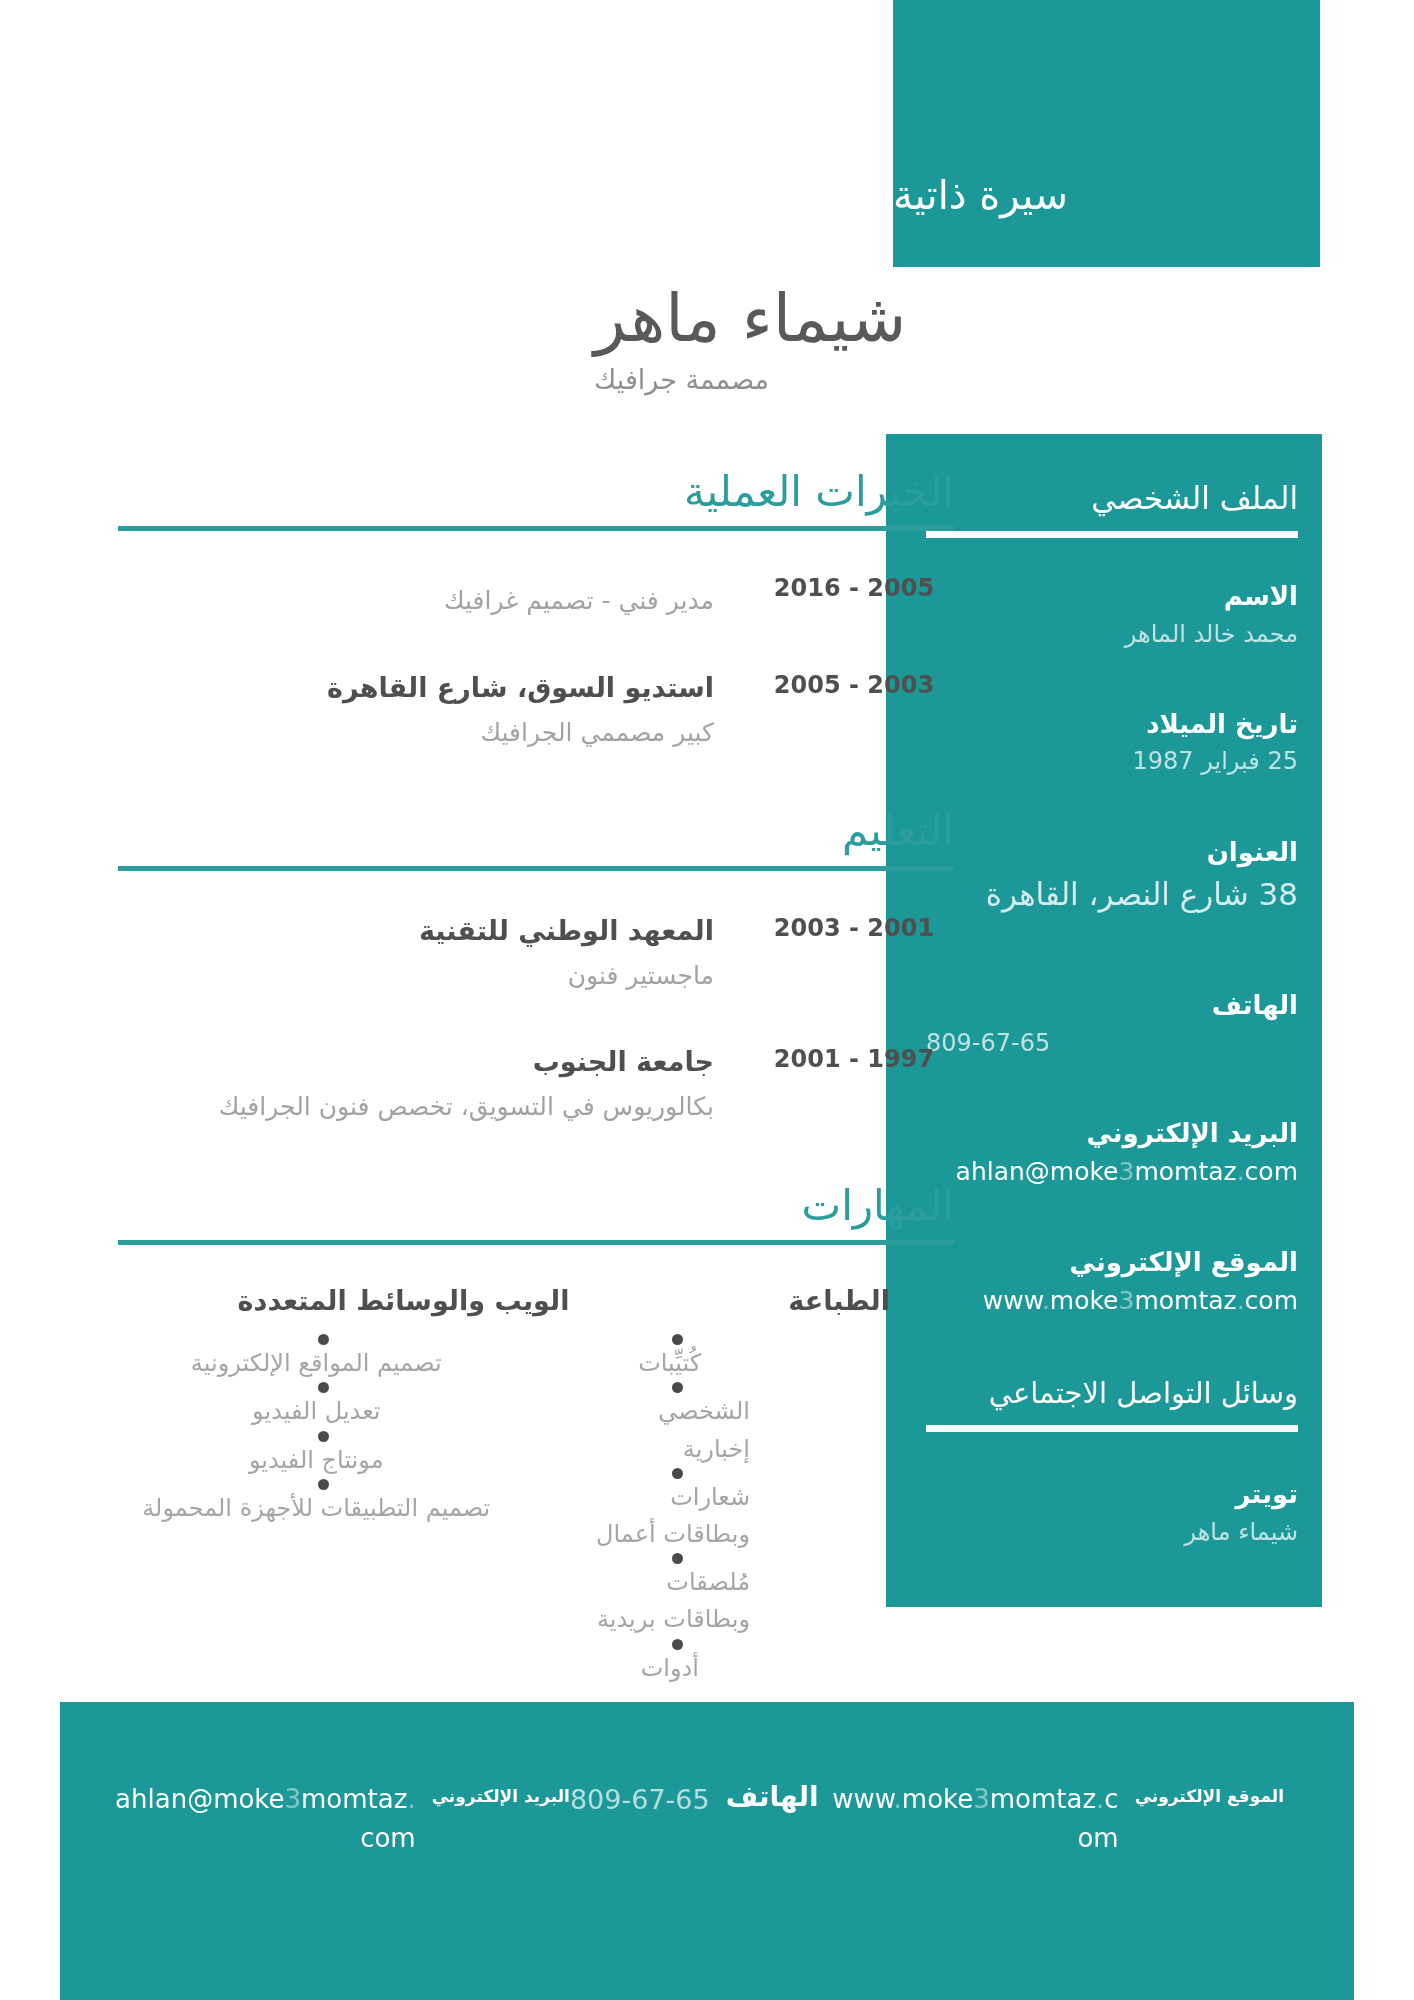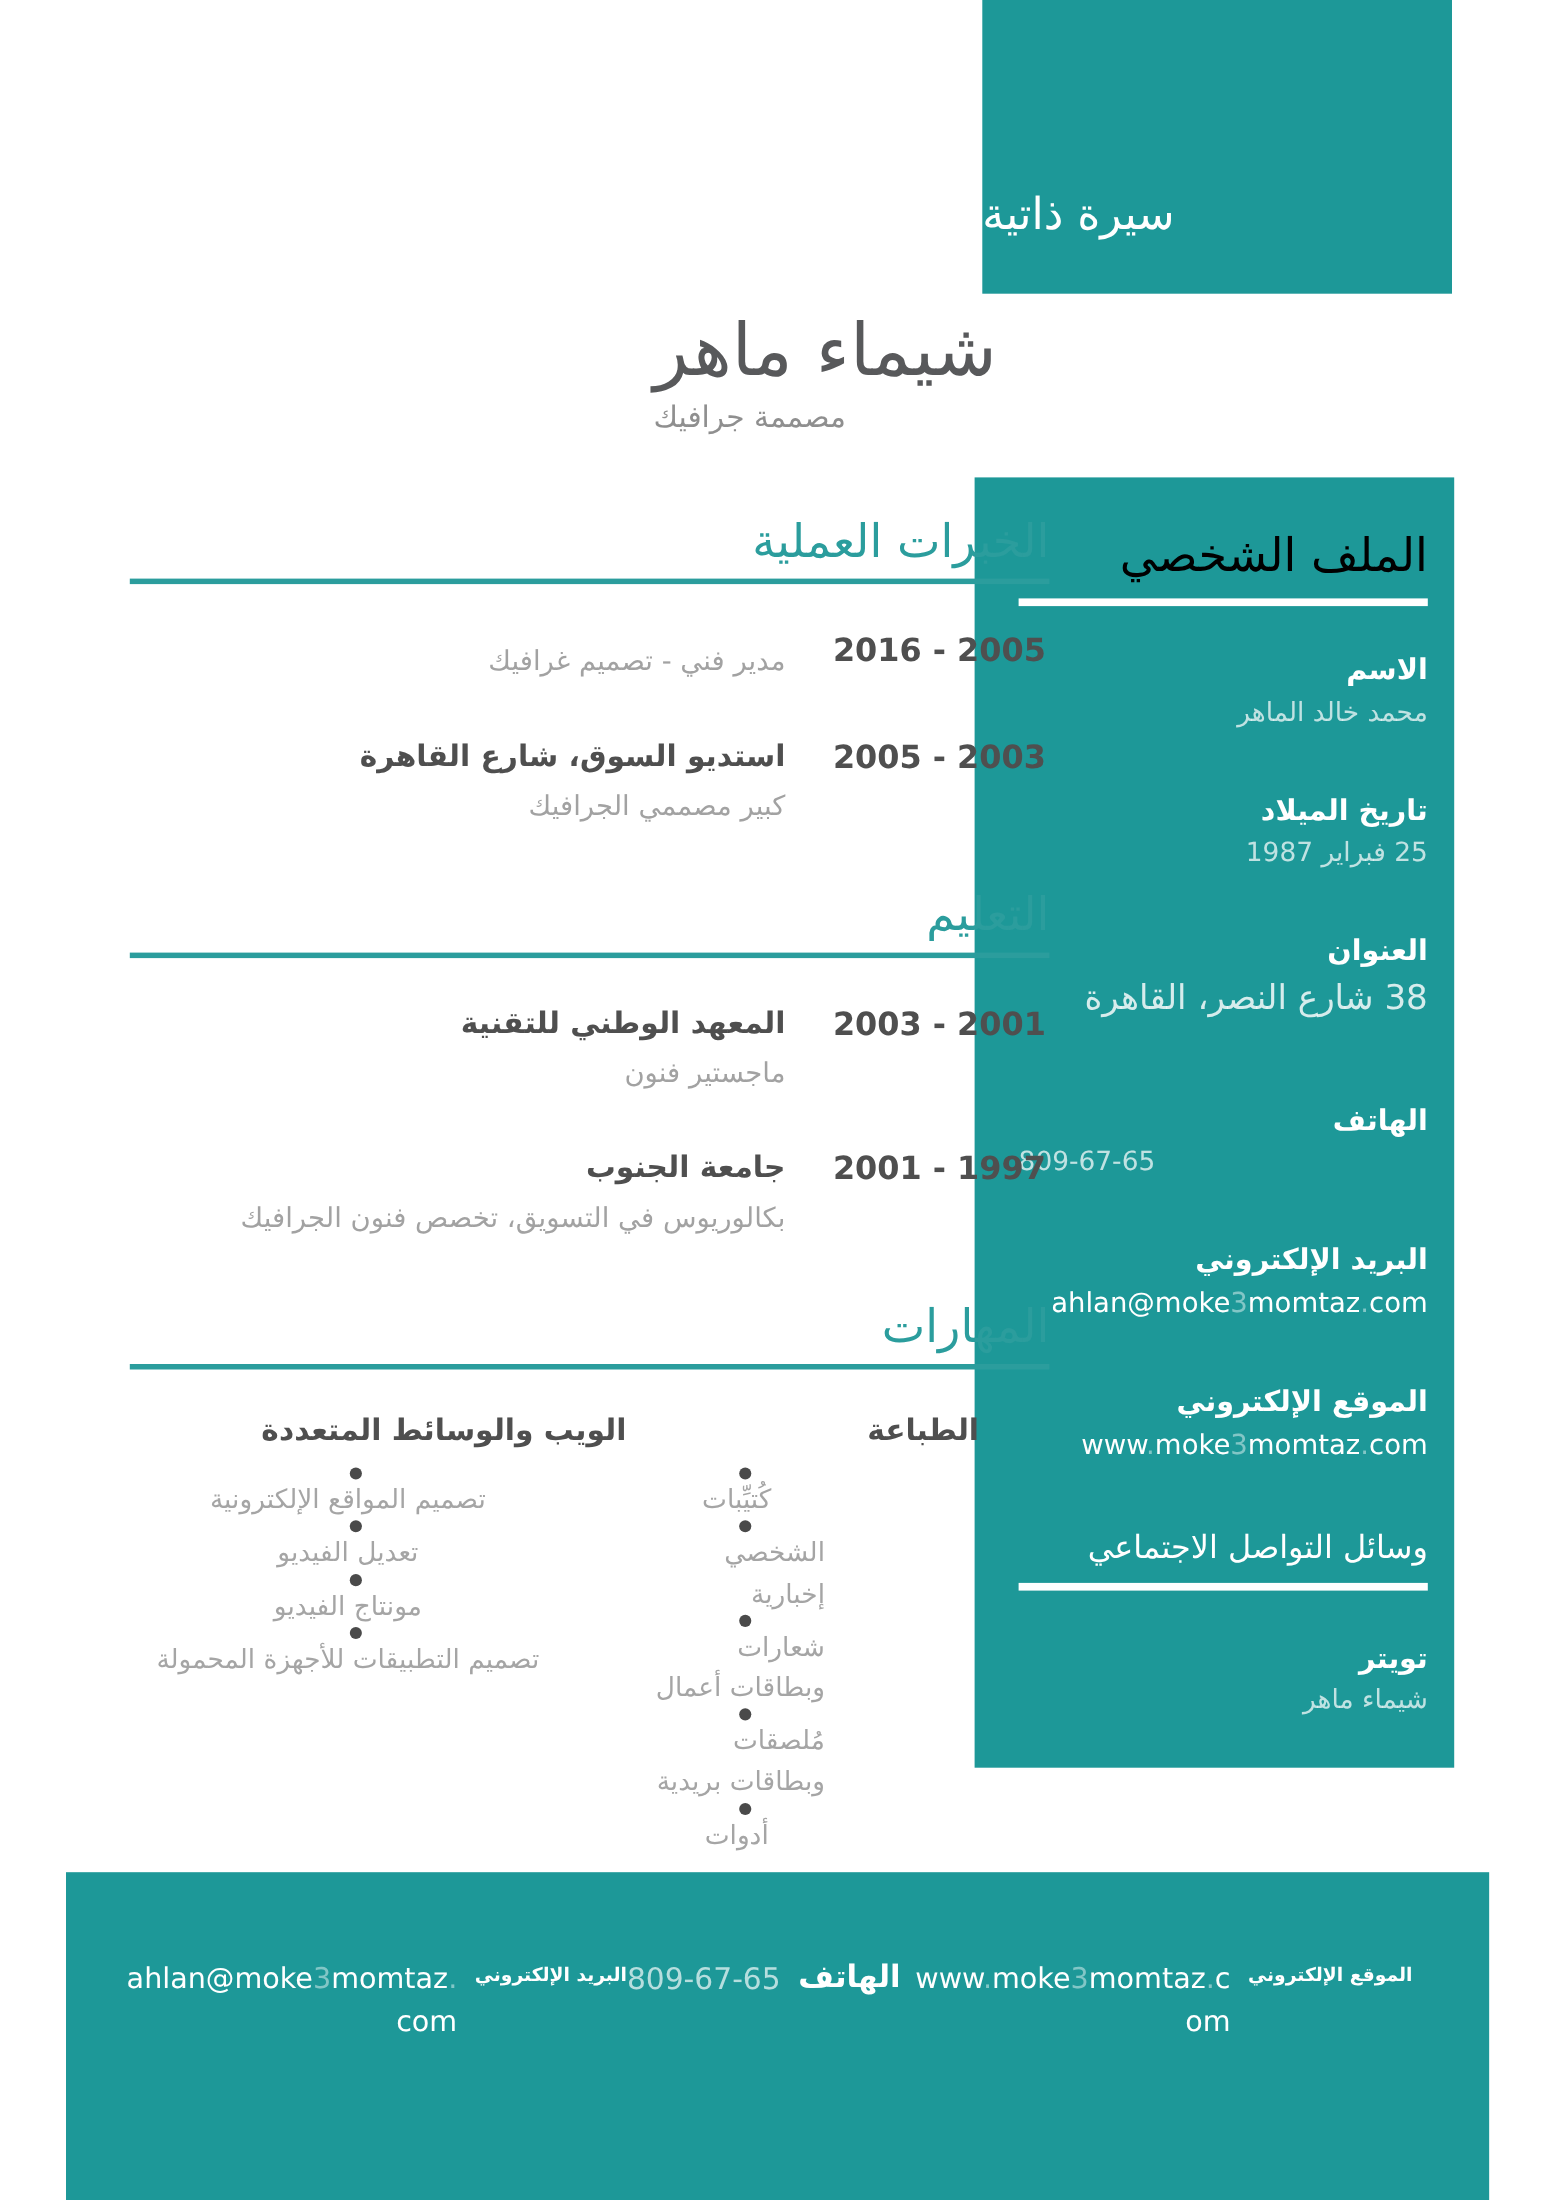--- a/index.html
+++ b/index.html
@@ -19,42 +19,42 @@
   .topbox{position:absolute;top:0;right:34px;width:427px;height:267px;background:var(--teal);
           display:flex;align-items:flex-end;justify-content:flex-end;padding:0 68px 52px 0;direction:rtl;}
   .doc-label{color:#ffffff;font-size:40px;line-height:1;}
   .name-block{position:absolute;top:276px;right:60px;width:700px;text-align:left;direction:rtl;}
   .person-name{color:var(--name-gray);font-size:66px;line-height:1.3;}
   .person-job{color:var(--sub-gray);font-size:27px;margin-top:2px;}
 
   
   .sidebar{position:absolute;top:434px;right:32px;width:436px;height:1173px;background:var(--teal);
            direction:rtl;padding:46px 24px 0 40px;color:#fff;overflow:hidden;}
-  .side-heading{font-size:42px;font-weight:normal;color:#000000;line-height:1.2;}
+  .side-heading{font-size:31px;font-weight:normal;color:#ffffff;line-height:1.2;}
   .side-rule{height:7px;background:#ffffff;margin-top:14px;width:100%;}
   .side-fields{margin-top:42px;}
   .side-field{margin-bottom:58px;}
   .side-field .f-label{font-size:26px;font-weight:bold;color:#ffffff;line-height:1.25;}
   .side-field .f-value{font-size:24px;color:rgba(255,255,255,0.72);margin-top:6px;line-height:1.3;}
   .side-field.big-value .f-value{font-size:31px;color:rgba(255,255,255,0.82);}
   .side-field.big-value{margin-bottom:75px;}
   .side-field .f-value.latin{font-size:25px;color:#ffffff;direction:ltr;text-align:right;}
   .dim{color:rgba(255,255,255,0.45);}
   .social-heading{font-size:29px;font-weight:normal;color:#ffffff;margin-top:30px;line-height:1.25;}
   .side-social-field{margin-top:46px;}
 
   
   .main{position:absolute;top:440px;left:58px;width:836px;direction:rtl;}
   .section-heading{color:var(--heading-teal);font-size:42px;font-weight:normal;line-height:1.15;text-align:right;}
   .section-rule{height:5px;background:var(--heading-teal);margin-top:10px;width:100%;}
   .sec-exp .section-heading{margin-top:28px;}
   .sec-edu .section-heading,.sec-skl .section-heading{margin-top:58px;}
   .entries{margin-top:42px;}
   .entry{display:flex;margin-bottom:52px;}
-  .entry-dates{width:200px;flex:0 0 200px;direction:ltr;text-align:center;font-size:29px;font-weight:bold;color:var(--dark);line-height:1.3;}
+  .entry-dates{width:200px;flex:0 0 200px;direction:ltr;text-align:center;font-size:24px;font-weight:bold;color:var(--dark);line-height:1.3;}
   .entry-body{flex:1;text-align:right;padding-left:30px;padding-right:40px;}
   .entry-title{font-size:27px;font-weight:bold;color:var(--dark);line-height:1.3;}
   .entry-desc{font-size:25px;color:var(--desc-gray);margin-top:12px;line-height:1.3;}
 
   
   .skills-row{display:flex;margin-top:38px;direction:rtl;}
   .skill-col{text-align:right;}
   .skill-col.print-col{flex:0 0 46%;padding-left:20px;padding-right:64px;}
   .skill-col.web-col{flex:0 0 54%;}
   .skill-title{font-size:27px;font-weight:bold;color:var(--dark);line-height:1.3;}

